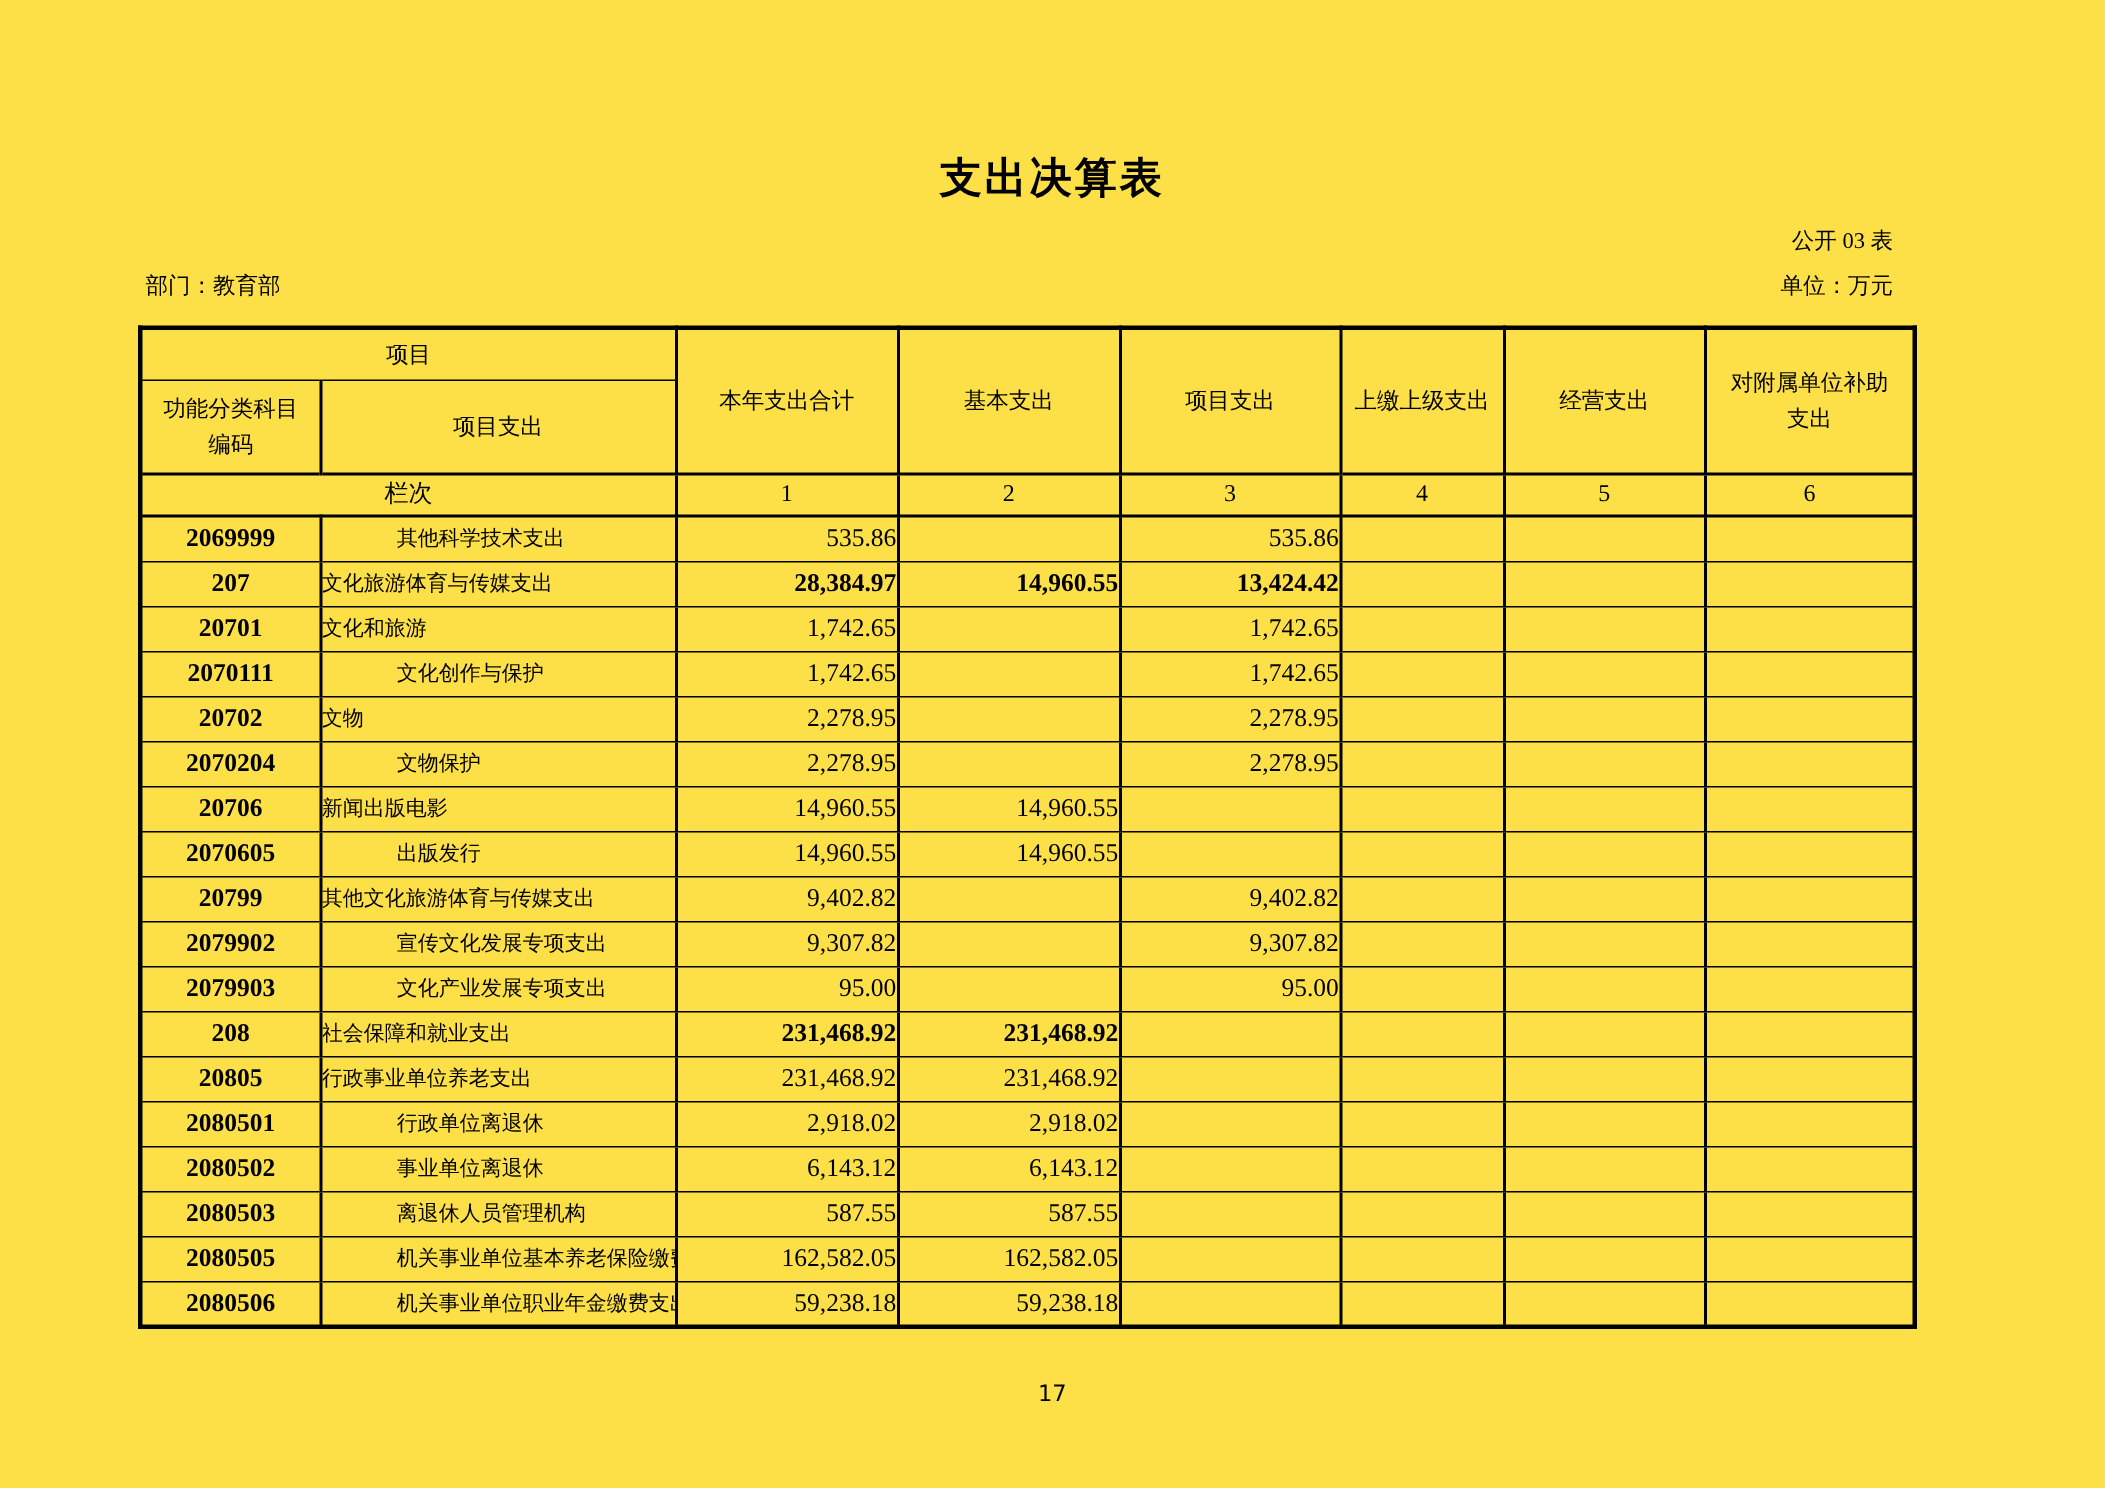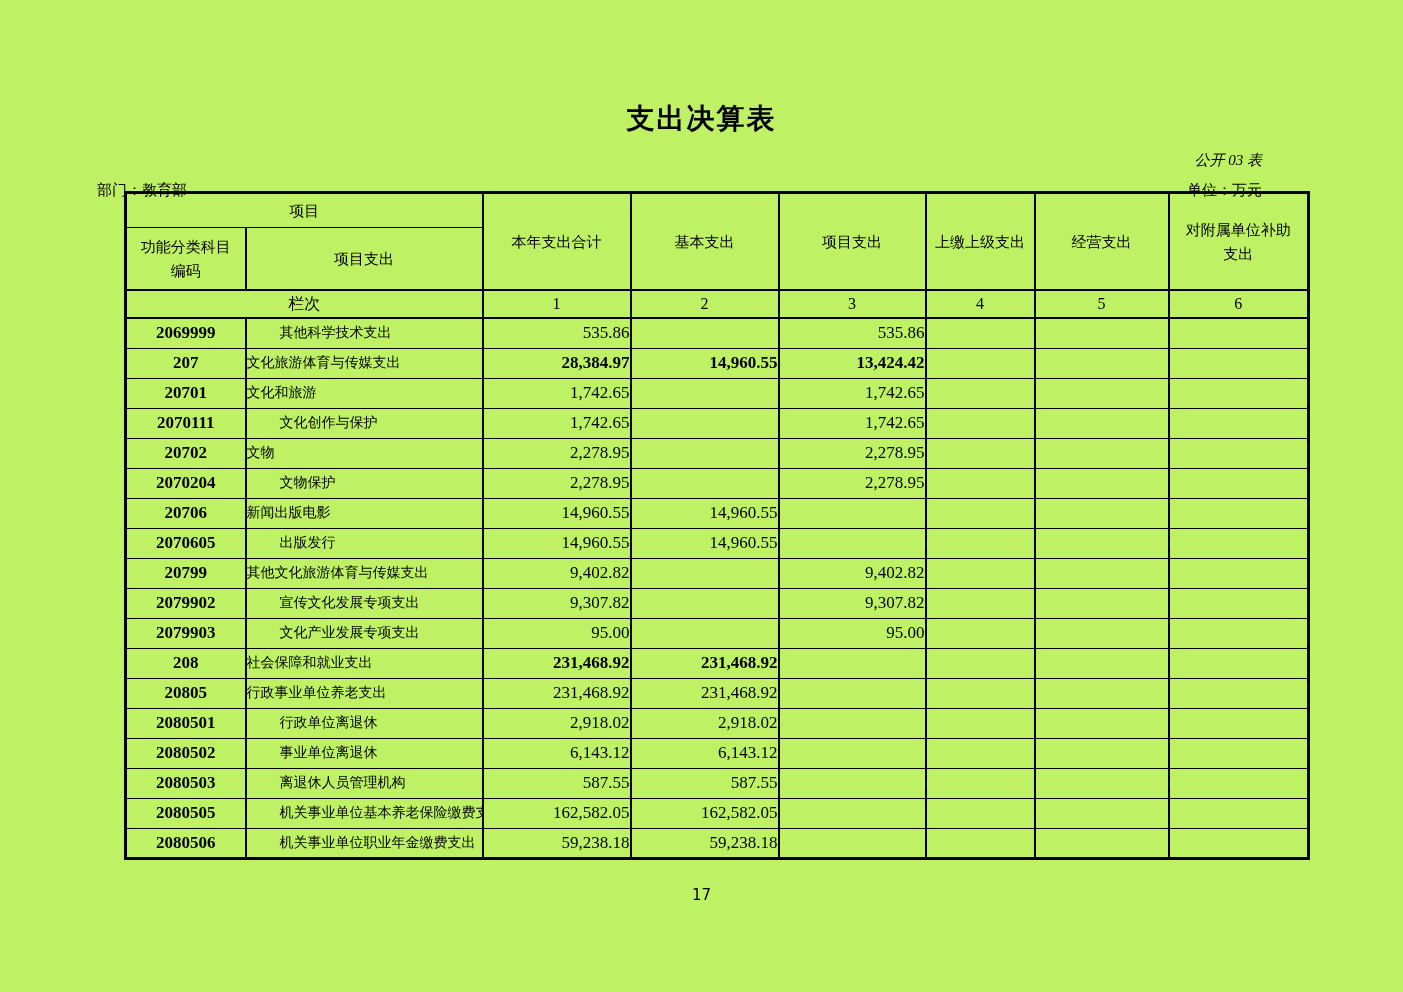--- a/index.html
+++ b/index.html
@@ -6,59 +6,57 @@
     margin: 0;
     padding: 0;
     background: #ffffff;
     color: #000000;
     font-family: "Liberation Serif", "DejaVu Serif", serif;
   }
   .page {
     position: relative;
     width: 1403px;
     height: 992px;
-    background: #bef264;
+    background: #fde047;
     overflow: hidden;
   }
   .doc-title {
     position: absolute;
     top: 100px;
     left: 0;
     width: 100%;
     text-align: center;
     font-size: 28px;
     font-weight: bold;
     letter-spacing: 2px;
   }
   .table-code {
     position: absolute;
     top: 151px;
     right: 141px;
     font-size: 15px;
-    font-style: italic;
   }
   .meta-row {
     position: absolute;
     top: 181px;
     left: 97px;
     width: 1165px;
     display: flex;
     justify-content: space-between;
     font-size: 15px;
     gap: 27px;
   }
   table.fin {
     position: absolute;
-    top: 191px;
+    top: 217px;
     left: 92px;
     width: 1183px;
     border-collapse: collapse;
     table-layout: fixed;
     border: 3px solid #000;
-    margin-left: 32px;
   }
   table.fin th, table.fin td {
     border: solid #000;
     border-width: 1px 2px;
     overflow: hidden;
     white-space: nowrap;
     padding: 0;
     vertical-align: middle;
   }
   thead th {
@@ -80,30 +78,30 @@
     font-size: 17px;
     font-weight: bold;
     text-align: center;
     padding-left: 8px;
   }
   td.name {
     font-size: 14px;
     text-align: left;
     padding-left: 13px;
   }
-  td.name.indent { padding-left: 33px; }
+  td.name.indent { padding-left: 50px; }
   td.num {
     font-size: 17px;
     text-align: right;
     padding-right: 10px;
   }
   tr.bold-row td.num { font-weight: bold; }
   .page-number {
     position: absolute;
-    top: 886px;
+    top: 920px;
     left: 0;
     width: 100%;
     text-align: center;
     font-size: 15px;
     font-family: "DejaVu Sans", "Liberation Sans", sans-serif;
   }
 </style>
 </head>
 <body>
 

